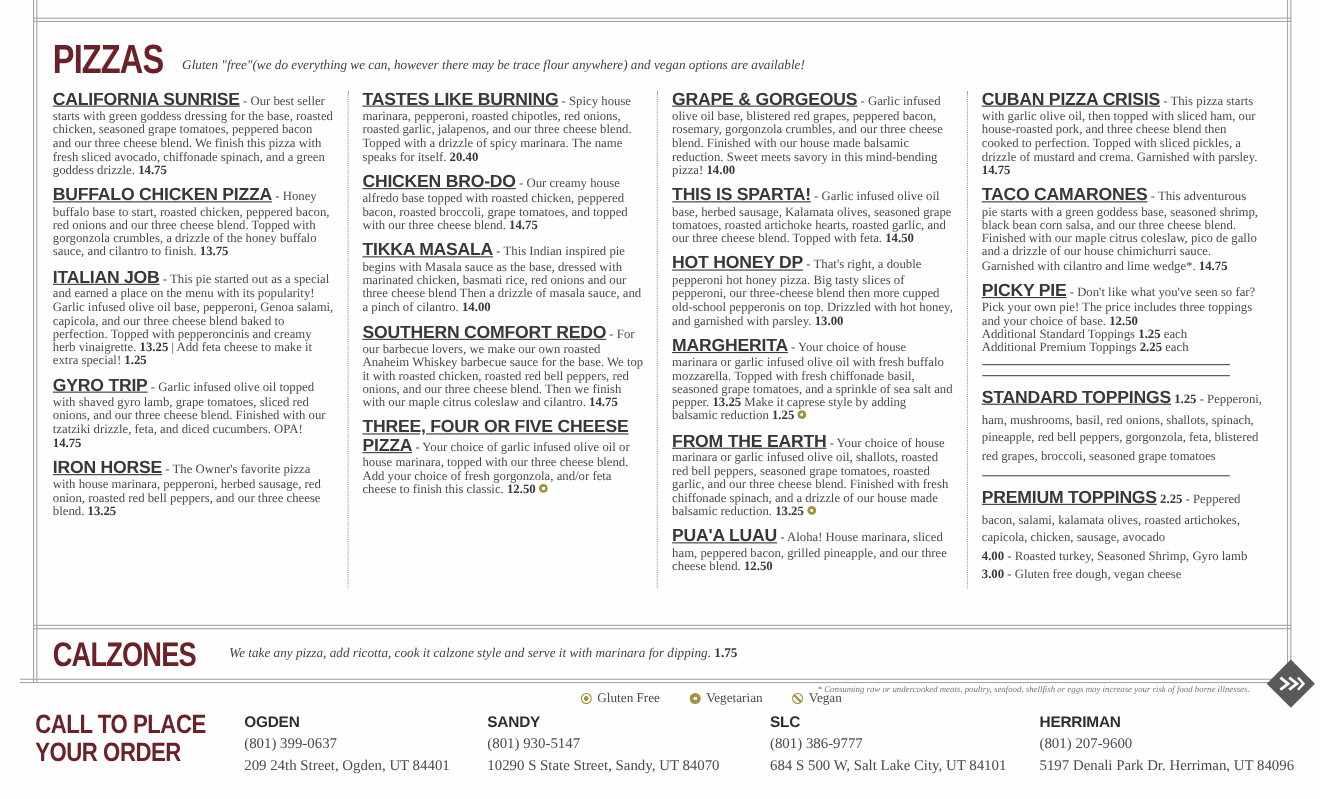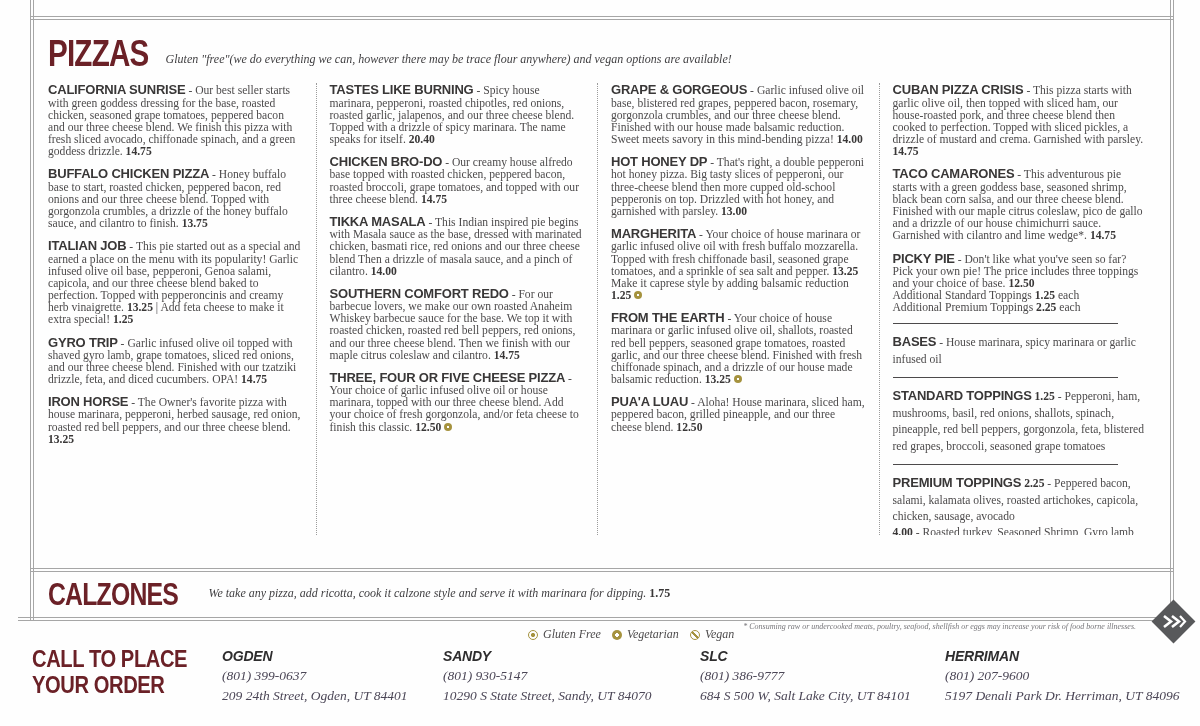--- a/index.html
+++ b/index.html
@@ -20,50 +20,50 @@
   .sec-head{display:flex;align-items:flex-end;padding:16px 14px 0 14px;}
   .sec-title{font-family:"Liberation Sans", sans-serif;font-weight:bold;color:#6b2127;
              font-size:37px;line-height:0.85;transform:scaleX(0.8);transform-origin:left bottom;
              letter-spacing:-1px;white-space:nowrap;}
   .sec-note{font-style:italic;font-size:12px;color:#3f3e40;margin-left:-8px;padding-bottom:2px;}
   .cols{display:flex;margin-top:14px;padding:0 8px 0 14px;height:452px;overflow:hidden;}
   .col{flex:1;padding:0 12px 0 0;}
   .col + .col{border-left:1px dotted #9b9b9b;padding-left:13px;}
   .item{font-size:11.6px;line-height:1.05;margin-bottom:9px;text-align:left;}
   .item.loose{line-height:1.42;}
-  .item-name{font-family:"Liberation Sans", sans-serif;font-weight:bold;font-size:13px;
-             letter-spacing:-0.2px;color:#393737;}
+  .item-name{font-family:"Liberation Sans", sans-serif;font-weight:bold;font-size:16px;
+             letter-spacing:-0.2px;color:#393737;text-decoration:underline;}
   .bold{font-weight:bold;color:#393737;}
   .rule{border-top:1px solid #4c4a4b;margin:9px 30px 9px 0;}
   .vicon{display:inline-block;width:8px;height:8px;border-radius:50%;margin-left:3px;
          background:radial-gradient(circle,#ffffff 0 1.4px,#a5923e 1.5px);vertical-align:0px;}
 
   
   .calzones-wrap{position:absolute;left:34px;top:574px;width:1134px;display:flex;
                  align-items:center;padding:8px 14px 0 14px;box-sizing:border-box;}
   .calzones-wrap .sec-title{font-size:31px;}
   .calzones-wrap .sec-note{margin-left:-2px;padding-bottom:4px;}
 
   
-  .legend{position:absolute;left:528px;top:627px;display:flex;gap:11px;font-size:12px;color:#4c4a4b;align-items:center;font-style:italic;}
+  .legend{position:absolute;left:528px;top:627px;display:flex;gap:27px;font-size:12px;color:#4c4a4b;align-items:center;}
   .legend-entry{display:flex;align-items:center;}
   .li-icon{display:inline-block;width:10px;height:10px;border-radius:50%;margin-right:5px;box-sizing:border-box;}
   .li-icon.gf{border:1px solid #a5923e;background:radial-gradient(circle,#a5923e 0 2px,transparent 2.2px);}
   .li-icon.veg{background:radial-gradient(circle,#ffffff 0 1.6px,#a5923e 1.7px);}
   .li-icon.vgn{border:1px solid #a5923e;background:linear-gradient(45deg,transparent 42%,#a5923e 42% 58%,transparent 58%);}
   .disclaimer{position:absolute;top:622px;right:64px;font-size:8px;font-style:italic;color:#77767a;}
 
   
   .diamond{position:absolute;left:1150px;top:598px;width:47px;height:47px;}
 
   
   .call-heading{position:absolute;left:32px;top:646px;font-family:"Liberation Sans", sans-serif;
                 font-weight:bold;color:#6b2127;font-size:24px;line-height:1.1;
                 transform:scaleX(0.84);transform-origin:left top;letter-spacing:-0.5px;white-space:nowrap;}
-  .location{position:absolute;top:648px;font-style:italic;}
+  .location{position:absolute;top:648px;}
   .loc-name{font-family:"Liberation Sans", sans-serif;font-weight:bold;font-size:14px;
             color:#2e2d2e;letter-spacing:-0.2px;}
   .loc-line{font-size:13.5px;color:#4b4656;margin-top:4px;}
   .loc-0{left:222px;} .loc-1{left:443px;} .loc-2{left:700px;} .loc-3{left:945px;}
 </style>
 </head>
 <body>
 
 <div class="page">
 
@@ -88,31 +88,31 @@
         </div>
         <div class="col">
           <div class="item"><span class="item-name">TASTES LIKE BURNING</span><span> - Spicy house marinara, pepperoni, roasted chipotles, red onions, roasted garlic, jalapenos, and our three cheese blend. Topped with a drizzle of spicy marinara. The name speaks for itself. </span><span class="bold">20.40</span></div>
           <div class="item"><span class="item-name">CHICKEN BRO-DO</span><span> - Our creamy house alfredo base topped with roasted chicken, peppered bacon, roasted broccoli, grape tomatoes, and topped with our three cheese blend. </span><span class="bold">14.75</span></div>
           <div class="item"><span class="item-name">TIKKA MASALA</span><span> - This Indian inspired pie begins with Masala sauce as the base, dressed with marinated chicken, basmati rice, red onions and our three cheese blend Then a drizzle of masala sauce, and a pinch of cilantro. </span><span class="bold">14.00</span></div>
           <div class="item"><span class="item-name">SOUTHERN COMFORT REDO</span><span> - For our barbecue lovers, we make our own roasted Anaheim Whiskey barbecue sauce for the base. We top it with roasted chicken, roasted red bell peppers, red onions, and our three cheese blend. Then we finish with our maple citrus coleslaw and cilantro. </span><span class="bold">14.75</span></div>
           <div class="item"><span class="item-name">THREE, FOUR OR FIVE CHEESE PIZZA</span><span> - Your choice of garlic infused olive oil or house marinara, topped with our three cheese blend. Add your choice of fresh gorgonzola, and/or feta cheese to finish this classic. </span><span class="bold">12.50</span><span class="vicon"></span></div>
         </div>
         <div class="col">
           <div class="item"><span class="item-name">GRAPE &amp; GORGEOUS</span><span> - Garlic infused olive oil base, blistered red grapes, peppered bacon, rosemary, gorgonzola crumbles, and our three cheese blend. Finished with our house made balsamic reduction. Sweet meets savory in this mind-bending pizza! </span><span class="bold">14.00</span></div>
+          <div class="item"><span class="item-name">THIS IS SPARTA!</span><span> - Garlic infused olive oil base, herbed sausage, Kalamata olives, seasoned grape tomatoes, roasted artichoke hearts, roasted garlic, and our three cheese blend. Topped with feta. </span><span class="bold">14.50</span></div>
           <div class="item"><span class="item-name">HOT HONEY DP</span><span> - That's right, a double pepperoni hot honey pizza. Big tasty slices of pepperoni, our three-cheese blend then more cupped old-school pepperonis on top. Drizzled with hot honey, and garnished with parsley. </span><span class="bold">13.00</span></div>
           <div class="item"><span class="item-name">MARGHERITA</span><span> - Your choice of house marinara or garlic infused olive oil with fresh buffalo mozzarella. Topped with fresh chiffonade basil, seasoned grape tomatoes, and a sprinkle of sea salt and pepper. </span><span class="bold">13.25</span><span> Make it caprese style by adding balsamic reduction </span><span class="bold">1.25</span><span class="vicon"></span></div>
           <div class="item"><span class="item-name">FROM THE EARTH</span><span> - Your choice of house marinara or garlic infused olive oil, shallots, roasted red bell peppers, seasoned grape tomatoes, roasted garlic, and our three cheese blend. Finished with fresh chiffonade spinach, and a drizzle of our house made balsamic reduction. </span><span class="bold">13.25</span><span class="vicon"></span></div>
           <div class="item"><span class="item-name">PUA'A LUAU</span><span> - Aloha! House marinara, sliced ham, peppered bacon, grilled pineapple, and our three cheese blend. </span><span class="bold">12.50</span></div>
         </div>
         <div class="col">
           <div class="item"><span class="item-name">CUBAN PIZZA CRISIS</span><span> - This pizza starts with garlic olive oil, then topped with sliced ham, our house-roasted pork, and three cheese blend then cooked to perfection. Topped with sliced pickles, a drizzle of mustard and crema. Garnished with parsley. </span><span class="bold">14.75</span></div>
           <div class="item"><span class="item-name">TACO CAMARONES</span><span> - This adventurous pie starts with a green goddess base, seasoned shrimp, black bean corn salsa, and our three cheese blend. Finished with our maple citrus coleslaw, pico de gallo and a drizzle of our house chimichurri sauce. Garnished with cilantro and lime wedge*. </span><span class="bold">14.75</span></div>
           <div class="item"><span class="item-name">PICKY PIE</span><span> - Don't like what you've seen so far?</span><br><span>Pick your own pie! The price includes three toppings and your choice of base. </span><span class="bold">12.50</span><br><span>Additional Standard Toppings </span><span class="bold">1.25</span><span> each</span><br><span>Additional Premium Toppings </span><span class="bold">2.25</span><span> each</span></div>
           <div class="rule"></div>
-          <div class="item loose"><span class="item-name">BASES</span><span> - House marinara, spicy marinara or garlic infused oil</span></div>
           <div class="rule"></div>
           <div class="item loose"><span class="item-name">STANDARD TOPPINGS</span><span class="bold"> 1.25</span><span> - Pepperoni, ham, mushrooms, basil, red onions, shallots, spinach, pineapple, red bell peppers, gorgonzola, feta, blistered red grapes, broccoli, seasoned grape tomatoes</span></div>
           <div class="rule"></div>
           <div class="item loose"><span class="item-name">PREMIUM TOPPINGS</span><span class="bold"> 2.25</span><span> - Peppered bacon, salami, kalamata olives, roasted artichokes, capicola, chicken, sausage, avocado</span><br><span class="bold">4.00</span><span> - Roasted turkey, Seasoned Shrimp, Gyro lamb</span><br><span class="bold">3.00</span><span> - Gluten free dough, vegan cheese</span></div>
         </div>
       </div>
   </div>
 
   <div class="calzones-wrap">
     <div class="sec-title">CALZONES</div>

